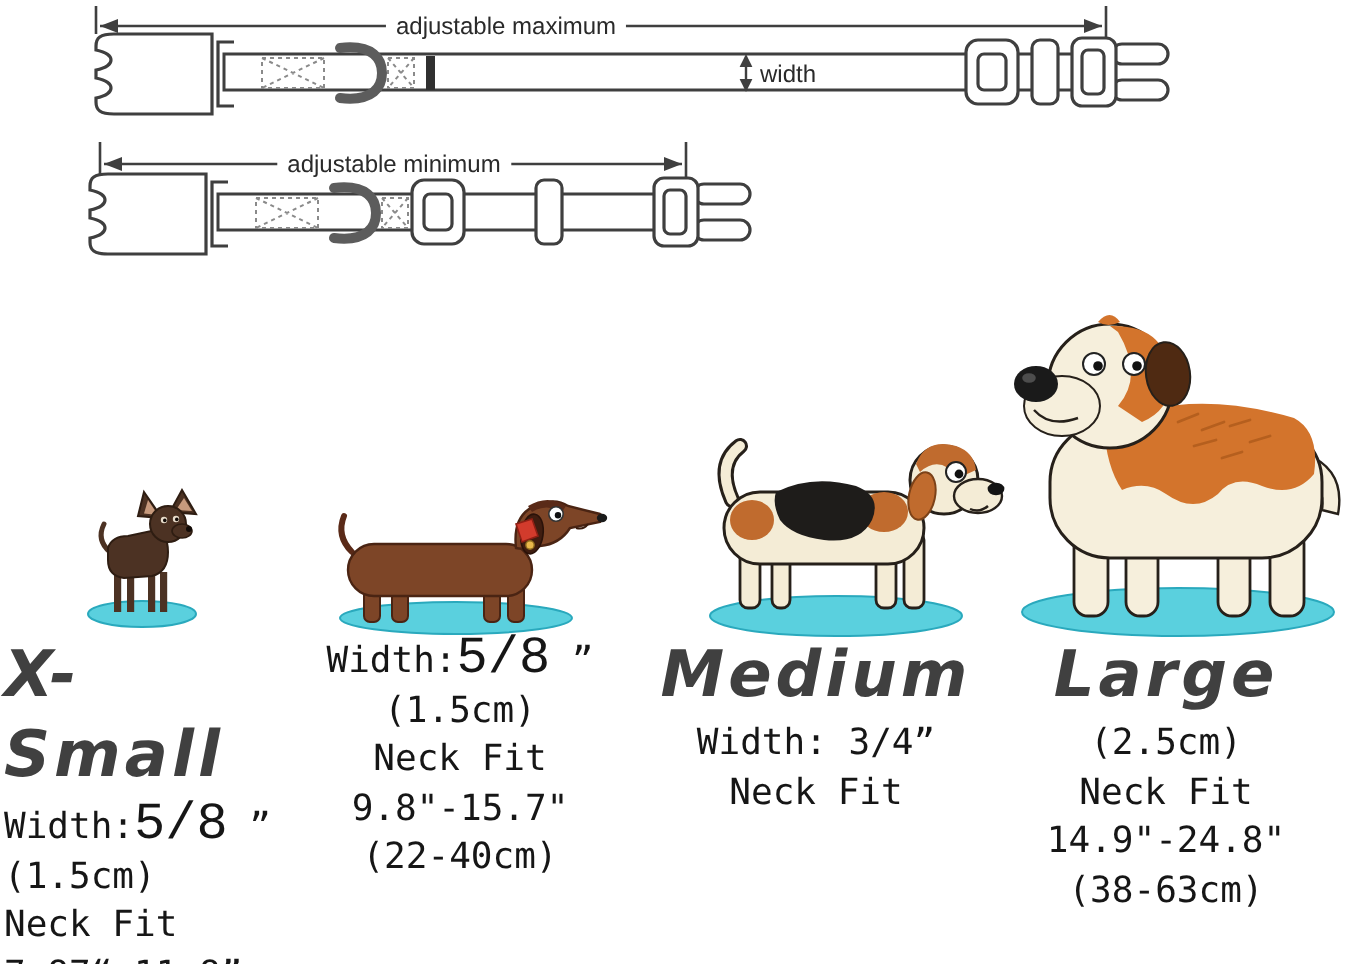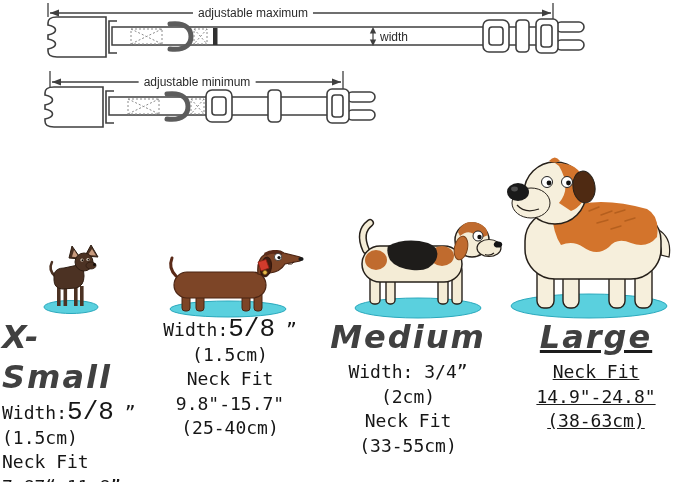--- a/index.html
+++ b/index.html
@@ -196,31 +196,30 @@
     <div class="spec-row">Neck Fit</div>
     <div class="spec-row">7.87“-11.8”</div>
 
   </div>
 
   <div class="size-col center" style="left:148px;width:164px;">
     <div class="spec-row"><span>Width:</span><span class="frac">5/8</span><span> ”</span></div>
     <div class="spec-row">(1.5cm)</div>
     <div class="spec-row">Neck Fit</div>
     <div class="spec-row">9.8"-15.7"</div>
-    <div class="spec-row">(25-40cm)</div>
+    <div class="spec-row">(22-40cm)</div>
   </div>
 
   <div class="size-col center" style="left:324px;width:168px;">
     <h2 class="size-title">Medium</h2>
     <div class="spec-row"><span>Width: </span><span>3/4</span><span>”</span></div>
-    <div class="spec-row">(2cm)</div>
-    <div class="spec-row">Neck Fit</div>
-    <div class="spec-row">(33-55cm)</div>
-  </div>
-
-  <div class="size-col center" style="left:512px;width:168px;text-decoration:underline;">
+    <div class="spec-row">Neck Fit</div>
+  </div>
+
+  <div class="size-col center" style="left:499px;width:168px;">
     <h2 class="size-title">Large</h2>
+    <div class="spec-row">(2.5cm)</div>
     <div class="spec-row">Neck Fit</div>
     <div class="spec-row">14.9"-24.8"</div>
     <div class="spec-row">(38-63cm)</div>
   </div>
 
 </div>
 
 </body></html>

